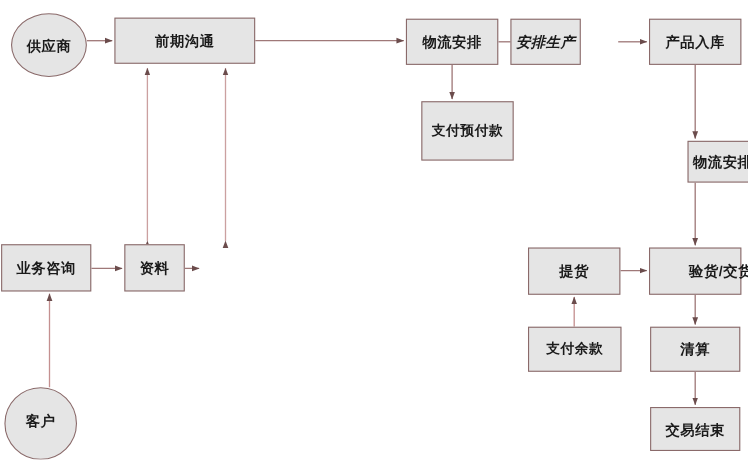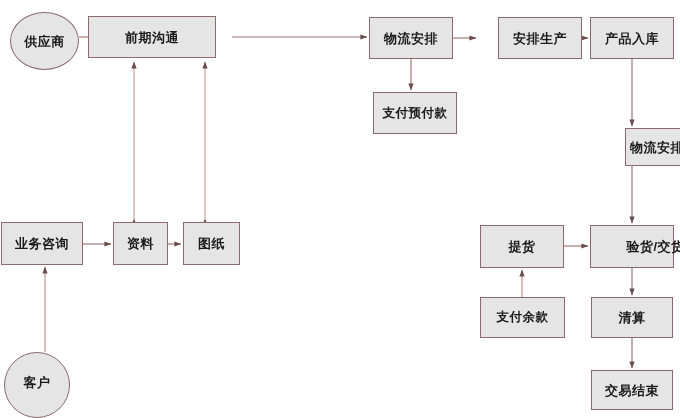--- a/index.html
+++ b/index.html
@@ -90,55 +90,52 @@
 
     <line x1="632" y1="268" x2="632" y2="295" stroke="#9f7878" stroke-width="1.2" marker-end="url(#arrow-end)"></line>
 
     <line x1="632" y1="338" x2="632" y2="368" stroke="#9f7878" stroke-width="1.2" marker-end="url(#arrow-end)"></line>
   </svg>
 
   <div class="node circle" style="left:10px;top:12px;width:69px;height:58px;">
     <span>供应商</span>
   </div>
 
-  <div class="node" style="left:88px;top:16px;width:128px;height:42px;">
+  <div class="node" style="left:104px;top:16px;width:128px;height:42px;">
     <span>前期沟通</span>
   </div>
 
   <div class="node" style="left:369px;top:17px;width:84px;height:42px;">
     <span>物流安排</span>
   </div>
 
-  <div class="node" style="left:498px;top:17px;width:84px;height:42px;">
+  <div class="node" style="left:464px;top:17px;width:64px;height:42px;font-style:italic;">
     <span>安排生产</span>
   </div>
 
   <div class="node" style="left:590px;top:17px;width:84px;height:42px;">
     <span>产品入库</span>
   </div>
 
-  <div class="node small" style="left:373px;top:92px;width:84px;height:42px;font-family:Liberation Serif, serif;">
+  <div class="node small" style="left:383px;top:92px;width:84px;height:54px;font-family:Liberation Serif, serif;">
     <span>支付预付款</span>
   </div>
 
   <div class="node" style="left:625px;top:128px;width:64px;height:38px;">
     <span>物流安排</span>
   </div>
 
   <div class="node" style="left:1px;top:222px;width:82px;height:43px;">
     <span>业务咨询</span>
   </div>
 
   <div class="node" style="left:113px;top:222px;width:55px;height:43px;">
     <span>资料</span>
   </div>
 
-  <div class="node" style="left:183px;top:222px;width:57px;height:43px;">
-    <span>图纸</span>
-  </div>
 
   <div class="node circle" style="left:4px;top:352px;width:66px;height:66px;">
     <span style="margin-top:-6px;">客户</span>
   </div>
 
   <div class="node" style="left:480px;top:225px;width:84px;height:43px;">
     <span>提货</span>
   </div>
 
   <div class="node" style="left:590px;top:225px;width:84px;height:43px;padding-left:47px;">

